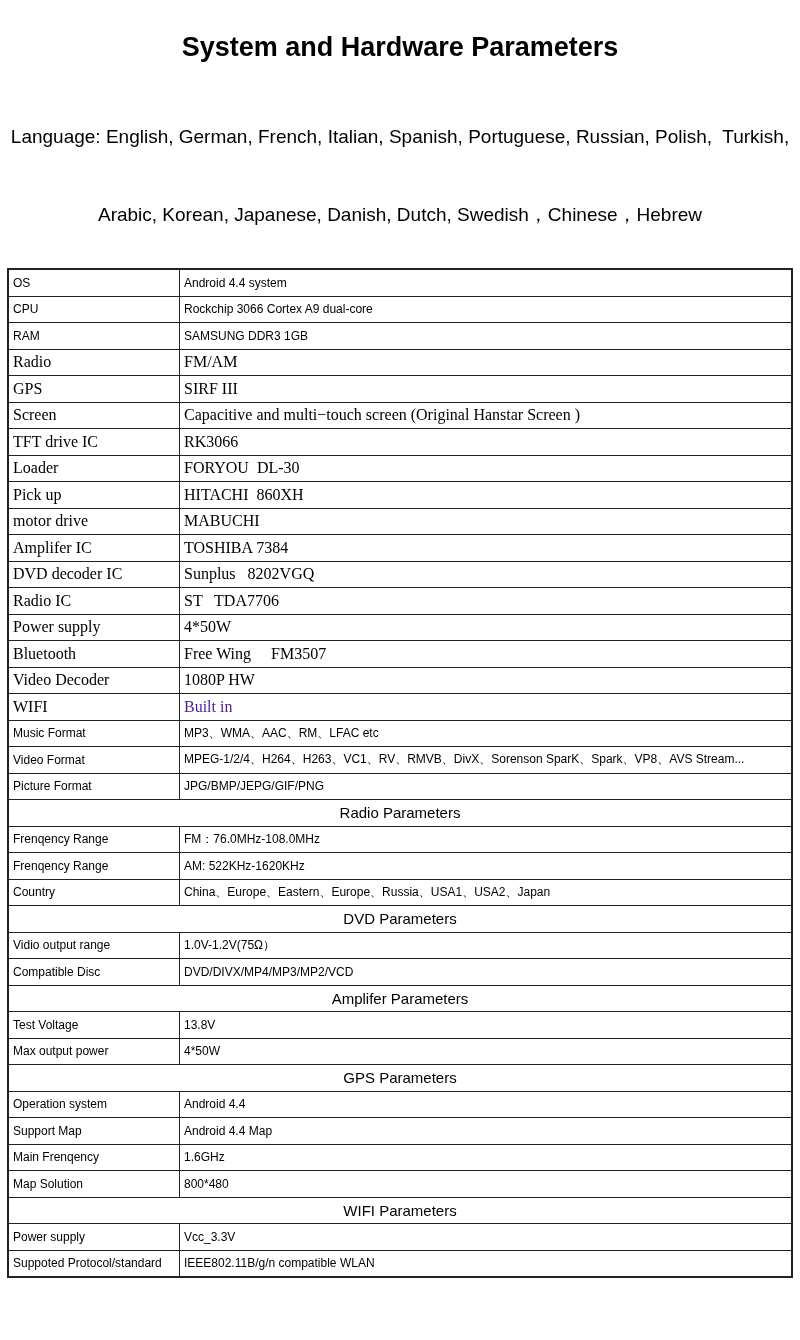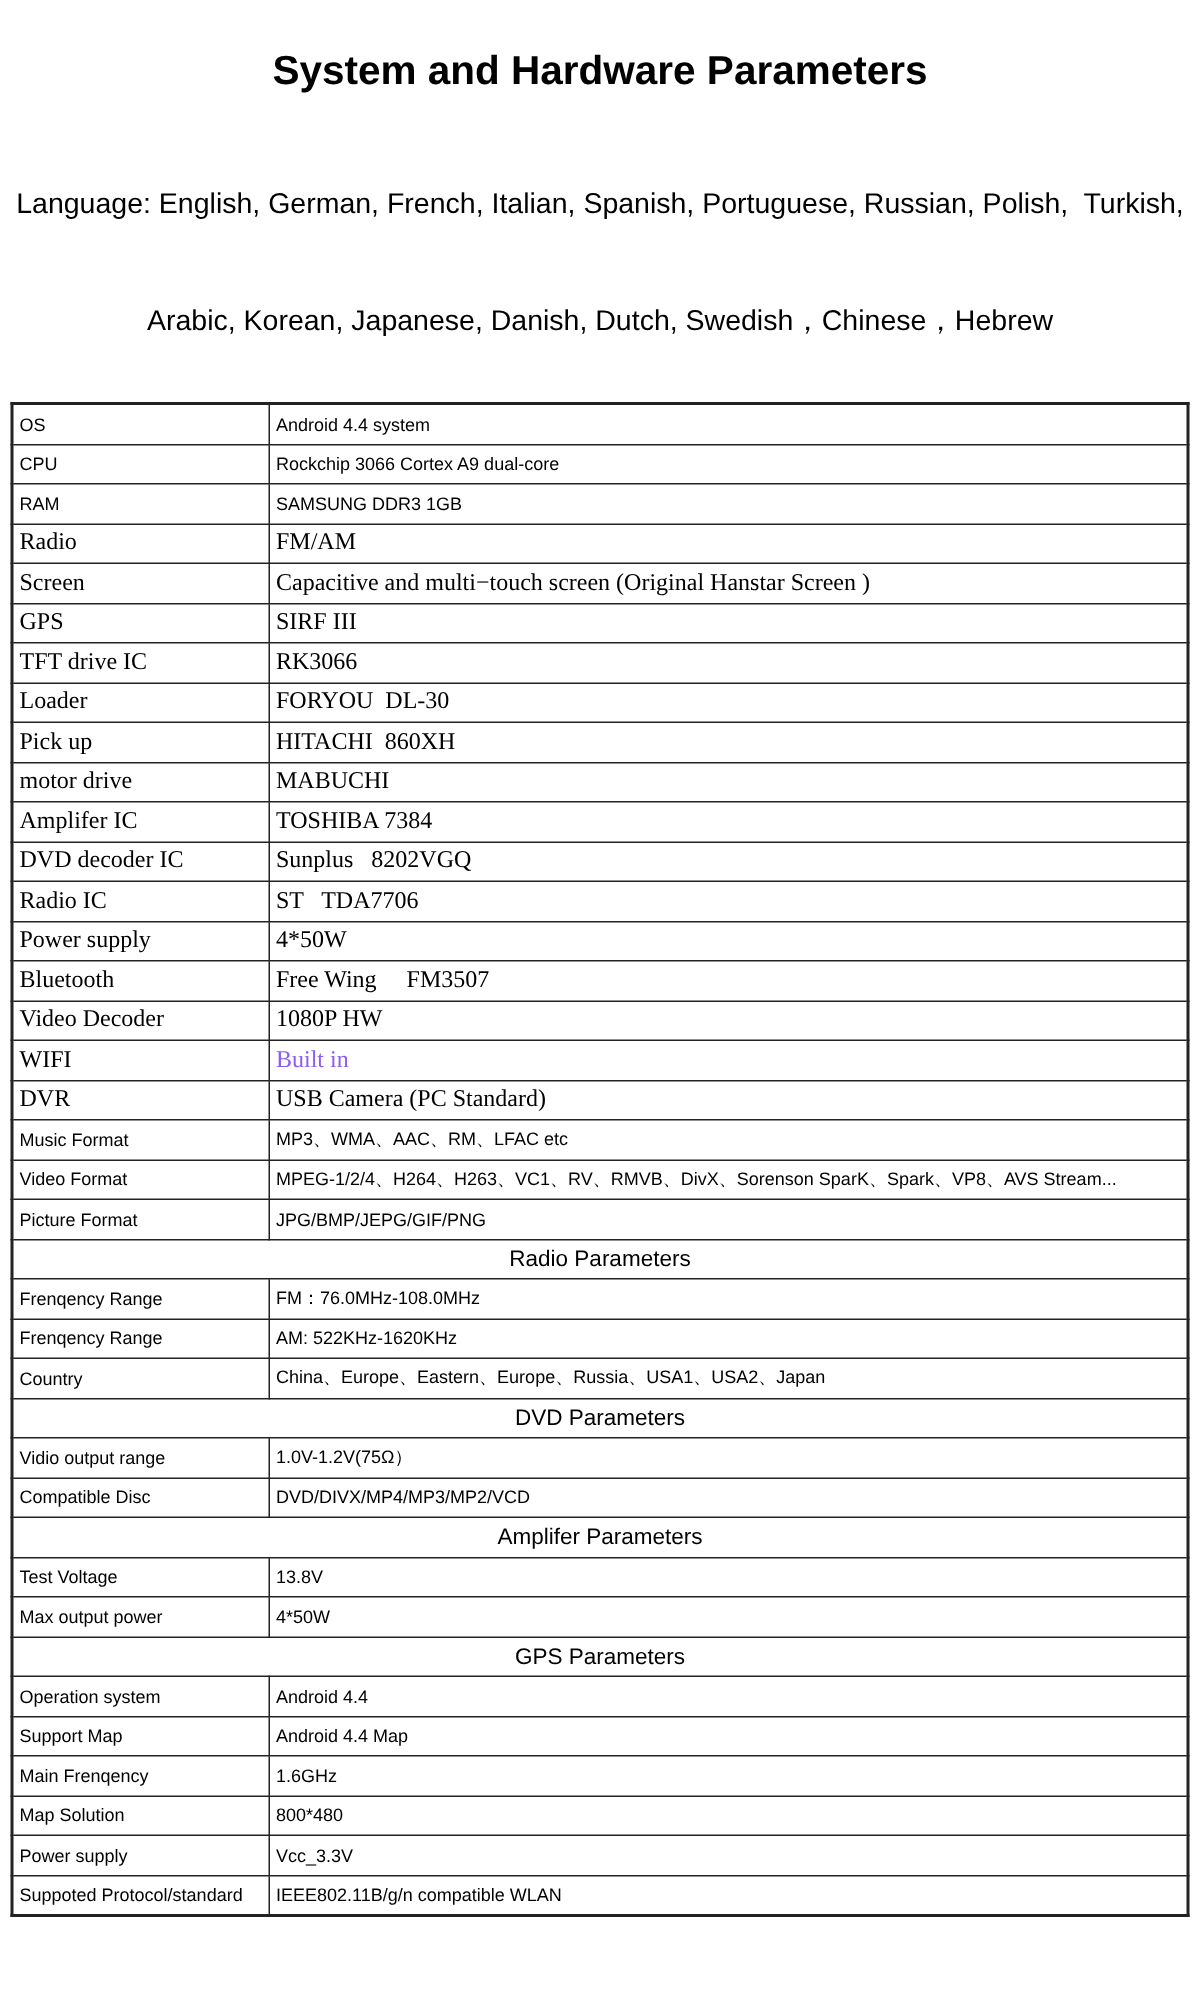--- a/index.html
+++ b/index.html
@@ -83,28 +83,28 @@
       </tr>
       <tr class="kv-row sans">
         <td class="label-cell">RAM</td>
         <td class="value-cell">SAMSUNG DDR3 1GB</td>
       </tr>
       <tr class="kv-row serif">
         <td class="label-cell">Radio</td>
         <td class="value-cell">FM/AM</td>
       </tr>
       <tr class="kv-row serif">
+        <td class="label-cell">GPS</td>
+        <td class="value-cell">SIRF III</td>
+      </tr>
+      <tr class="kv-row serif">
         <td class="label-cell">Screen</td>
         <td class="value-cell">Capacitive and multi−touch screen (Original Hanstar Screen )</td>
       </tr>
       <tr class="kv-row serif">
-        <td class="label-cell">GPS</td>
-        <td class="value-cell">SIRF III</td>
-      </tr>
-      <tr class="kv-row serif">
         <td class="label-cell">TFT drive IC</td>
         <td class="value-cell">RK3066</td>
       </tr>
       <tr class="kv-row serif">
         <td class="label-cell">Loader</td>
         <td class="value-cell">FORYOU  DL-30</td>
       </tr>
       <tr class="kv-row serif">
         <td class="label-cell">Pick up</td>
         <td class="value-cell">HITACHI  860XH</td>
@@ -132,25 +132,21 @@
       <tr class="kv-row serif">
         <td class="label-cell">Bluetooth</td>
         <td class="value-cell">Free Wing     FM3507</td>
       </tr>
       <tr class="kv-row serif">
         <td class="label-cell">Video Decoder</td>
         <td class="value-cell">1080P HW</td>
       </tr>
       <tr class="kv-row serif">
         <td class="label-cell">WIFI</td>
-        <td class="value-cell" style="color: #8b5cf6;">Built in</td>
-      </tr>
-      <tr class="kv-row serif">
-        <td class="label-cell">DVR</td>
-        <td class="value-cell">USB Camera (PC Standard)</td>
+        <td class="value-cell" style="color: #4c1d95;">Built in</td>
       </tr>
       <tr class="kv-row sans">
         <td class="label-cell">Music Format</td>
         <td class="value-cell">MP3、WMA、AAC、RM、LFAC etc</td>
       </tr>
       <tr class="kv-row sans">
         <td class="label-cell">Video Format</td>
         <td class="value-cell">MPEG-1/2/4、H264、H263、VC1、RV、RMVB、DivX、Sorenson SparK、Spark、VP8、AVS Stream...</td>
       </tr>
       <tr class="kv-row sans">
@@ -206,20 +202,23 @@
         <td class="value-cell">Android 4.4 Map</td>
       </tr>
       <tr class="kv-row sans">
         <td class="label-cell">Main Frenqency</td>
         <td class="value-cell">1.6GHz</td>
       </tr>
       <tr class="kv-row sans">
         <td class="label-cell">Map Solution</td>
         <td class="value-cell">800*480</td>
       </tr>
+      <tr class="section-row">
+        <td colspan="2">WIFI Parameters</td>
+      </tr>
       <tr class="kv-row sans">
         <td class="label-cell">Power supply</td>
         <td class="value-cell">Vcc_3.3V</td>
       </tr>
       <tr class="kv-row sans">
         <td class="label-cell">Suppoted Protocol/standard</td>
         <td class="value-cell">IEEE802.11B/g/n compatible WLAN</td>
       </tr>
     </tbody>
 </table>

